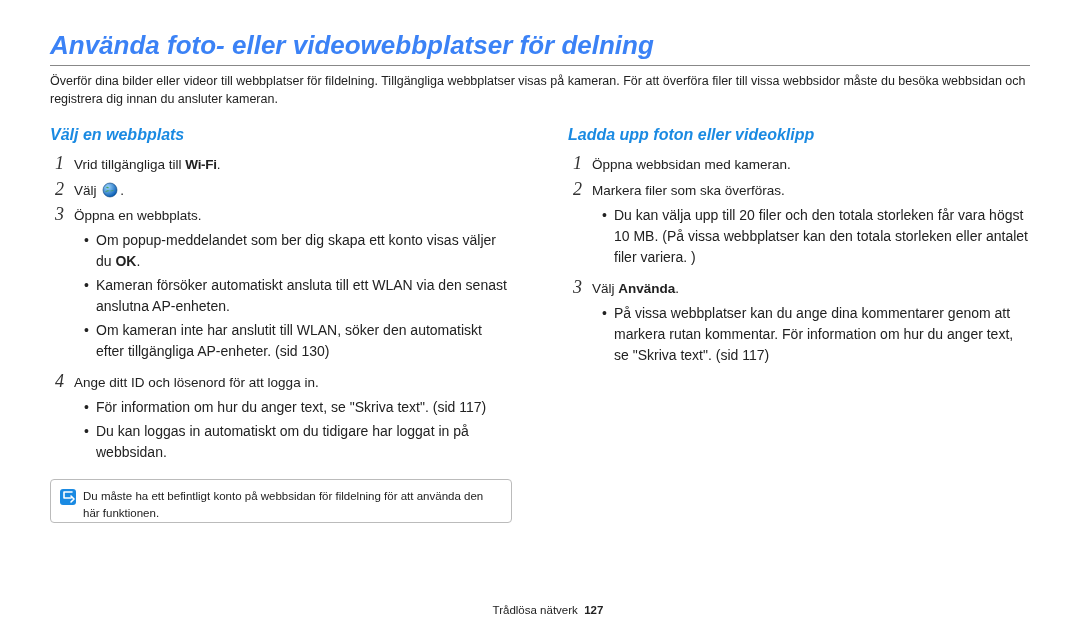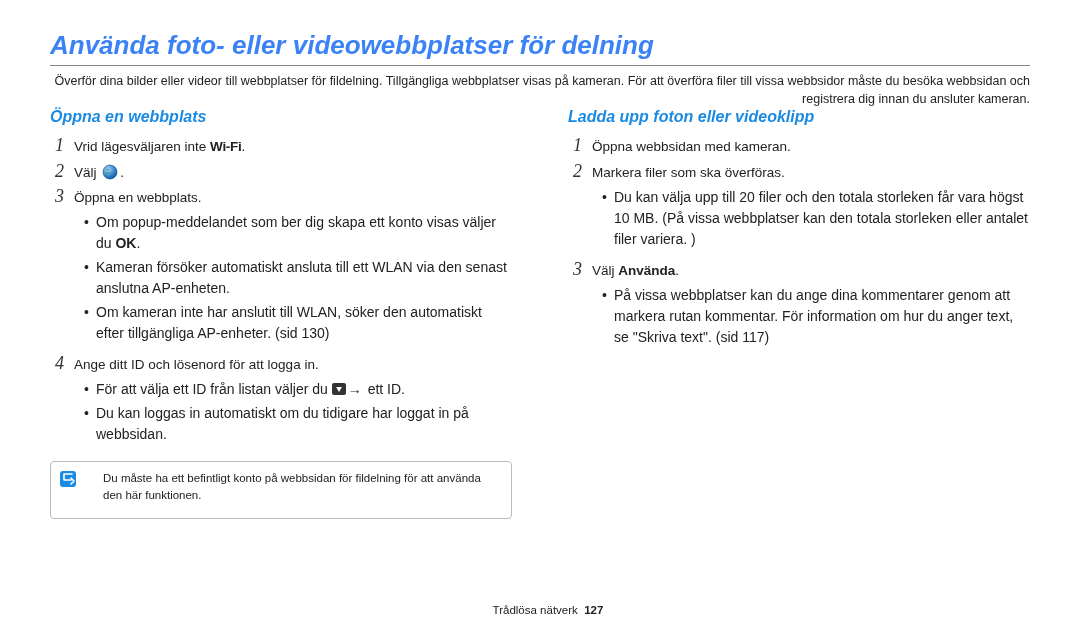--- a/index.html
+++ b/index.html
@@ -26,22 +26,21 @@
     font-style: italic;
   }
   .hr {
     border: none;
     border-top: 1px solid #888;
     margin: 2px 0 6px 0;
   }
   .intro {
     font-size: 12.5px;
     line-height: 1.45;
-    margin-bottom: 0;
-    text-align: right;
+    margin-bottom: 18px;
   }
   .columns {
     display: flex;
     gap: 56px;
   }
   .col {
     flex: 1;
     min-width: 0;
   }
   .section-title {
@@ -112,24 +111,24 @@
     vertical-align: -1px;
   }
   .arrow-right {
     display: inline-block;
     margin: 0 2px;
   }
   .note-box {
     margin: 16px 0 0 0;
     border: 1px solid #bbb;
     border-radius: 4px;
-    padding: 8px 10px 14px 8px;
+    padding: 8px 10px 0 8px;
     display: flex;
     align-items: flex-start;
-    gap: 26px;
+    gap: 6px;
     font-size: 11.5px;
     line-height: 1.45;
   }
   .note-icon {
     flex: 0 0 18px;
     width: 18px;
     height: 18px;
   }
   .footer {
     position: absolute;
@@ -149,26 +148,26 @@
 
 <div class="page">
 
   <h1 class="page-title">Använda foto- eller videowebbplatser för delning</h1>
   <hr class="hr">
   <div class="intro">Överför dina bilder eller videor till webbplatser för fildelning. Tillgängliga webbplatser visas på kameran. För att överföra filer till vissa webbsidor måste du besöka webbsidan och registrera dig innan du ansluter kameran.</div>
 
   <div class="columns">
 
     <div class="col">
-      <div class="section-title">Öppna en webbplats</div>
+      <div class="section-title">Välj en webbplats</div>
 
       <div class="num-item">
         <div class="num">1</div>
         <div class="num-text">
-          <span>Vrid lägesväljaren inte </span><span class="wifi-label">Wi-Fi</span><span>.</span>
+          <span>Vrid tillgängliga till </span><span class="wifi-label">Wi-Fi</span><span>.</span>
         </div>
       </div>
 
       <div class="num-item">
         <div class="num">2</div>
         <div class="num-text">
           <span>Välj </span><span class="globe-icon">
             <svg viewBox="0 0 16 16" width="16" height="16">
               <defs>
                 <radialGradient id="g1" cx="35%" cy="30%" r="70%">
@@ -194,28 +193,21 @@
         </li>
         <li>Kameran försöker automatiskt ansluta till ett WLAN via den senast anslutna AP-enheten.</li>
         <li>Om kameran inte har anslutit till WLAN, söker den automatiskt efter tillgängliga AP-enheter. (sid 130)</li>
       </ul>
 
       <div class="num-item">
         <div class="num">4</div>
         <div class="num-text">Ange ditt ID och lösenord för att logga in.</div>
       </div>
       <ul class="bullets">
-        <li>
-          <span>För att välja ett ID från listan väljer du </span><span class="down-arrow-icon">
-            <svg viewBox="0 0 14 12" width="14" height="12">
-              <rect x="0" y="0" width="14" height="12" rx="2" fill="#333"></rect>
-              <polygon points="4,4 10,4 7,9" fill="#fff"></polygon>
-            </svg>
-          </span><span class="arrow-right">→</span><span> ett ID.</span>
-        </li>
+        <li>För information om hur du anger text, se "Skriva text". (sid 117)</li>
         <li>Du kan loggas in automatiskt om du tidigare har loggat in på webbsidan.</li>
       </ul>
 
       <div class="note-box">
         <span class="note-icon">
           <svg viewBox="0 0 18 18" width="18" height="18">
             <rect x="1" y="1" width="16" height="16" rx="3" fill="#1a8ae2"></rect>
             <path d="M5 4 L13 4 M5 4 L5 10 L12 10 M12 8 L15 11 L12 14" stroke="#fff" stroke-width="1.6" fill="none" stroke-linecap="round" stroke-linejoin="round"></path>
           </svg>
         </span>

